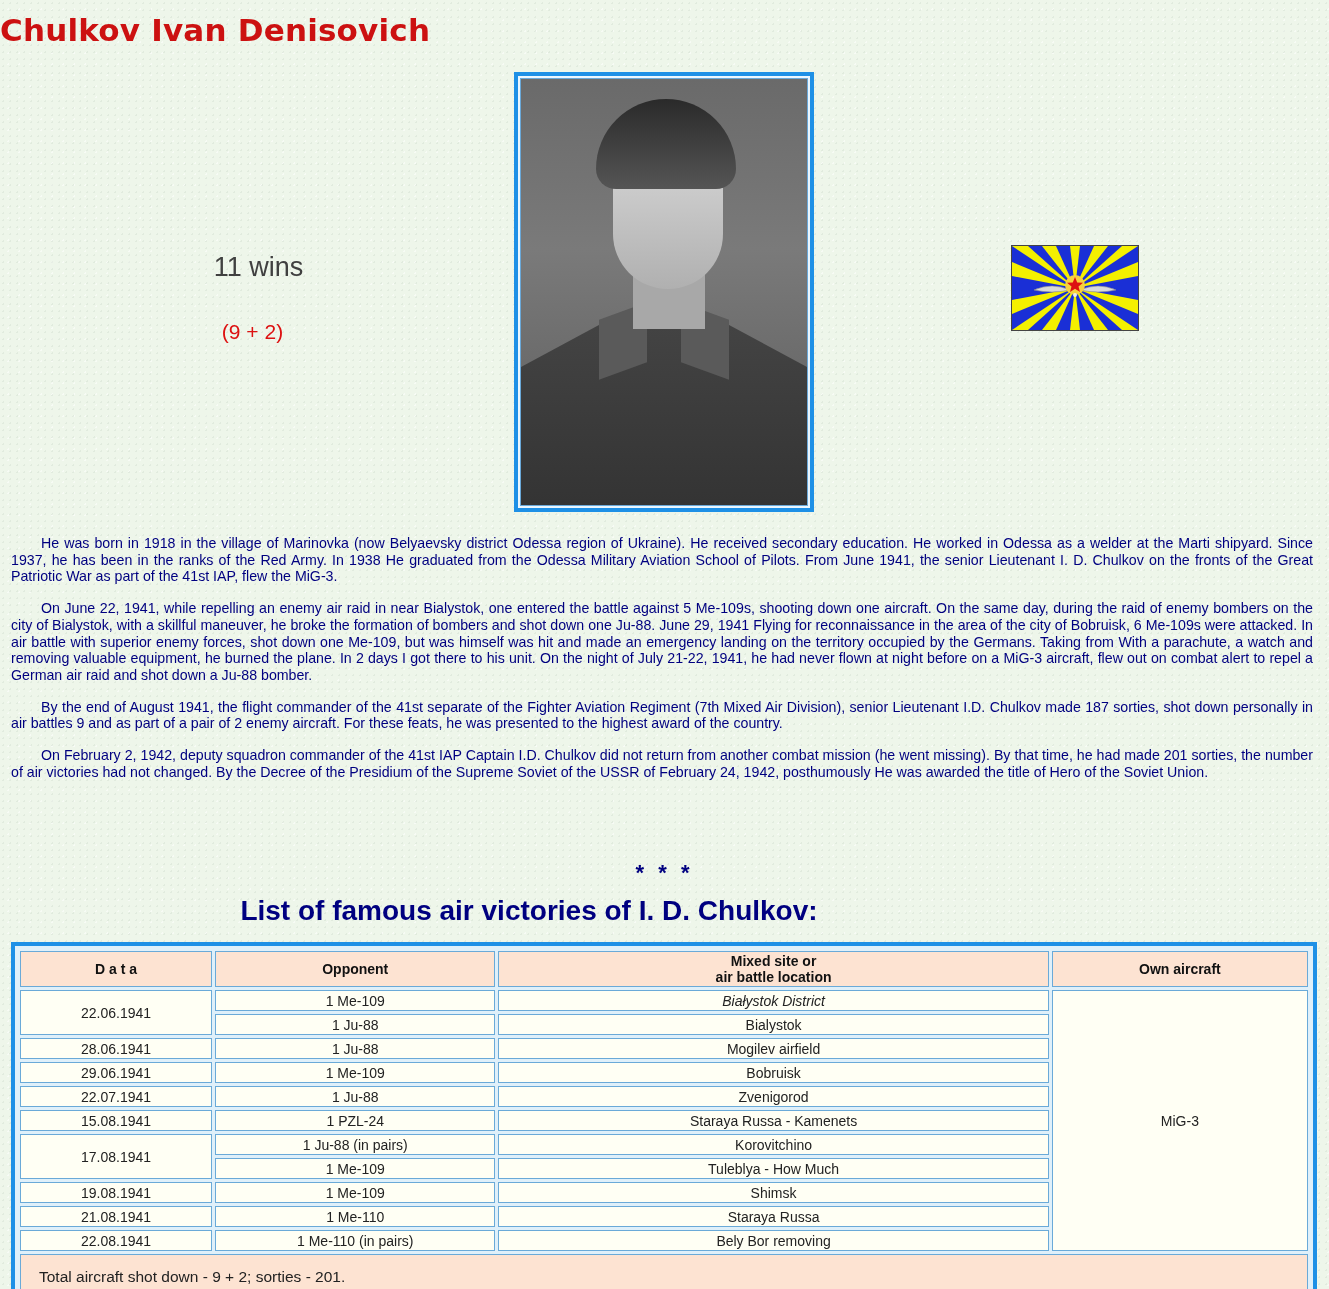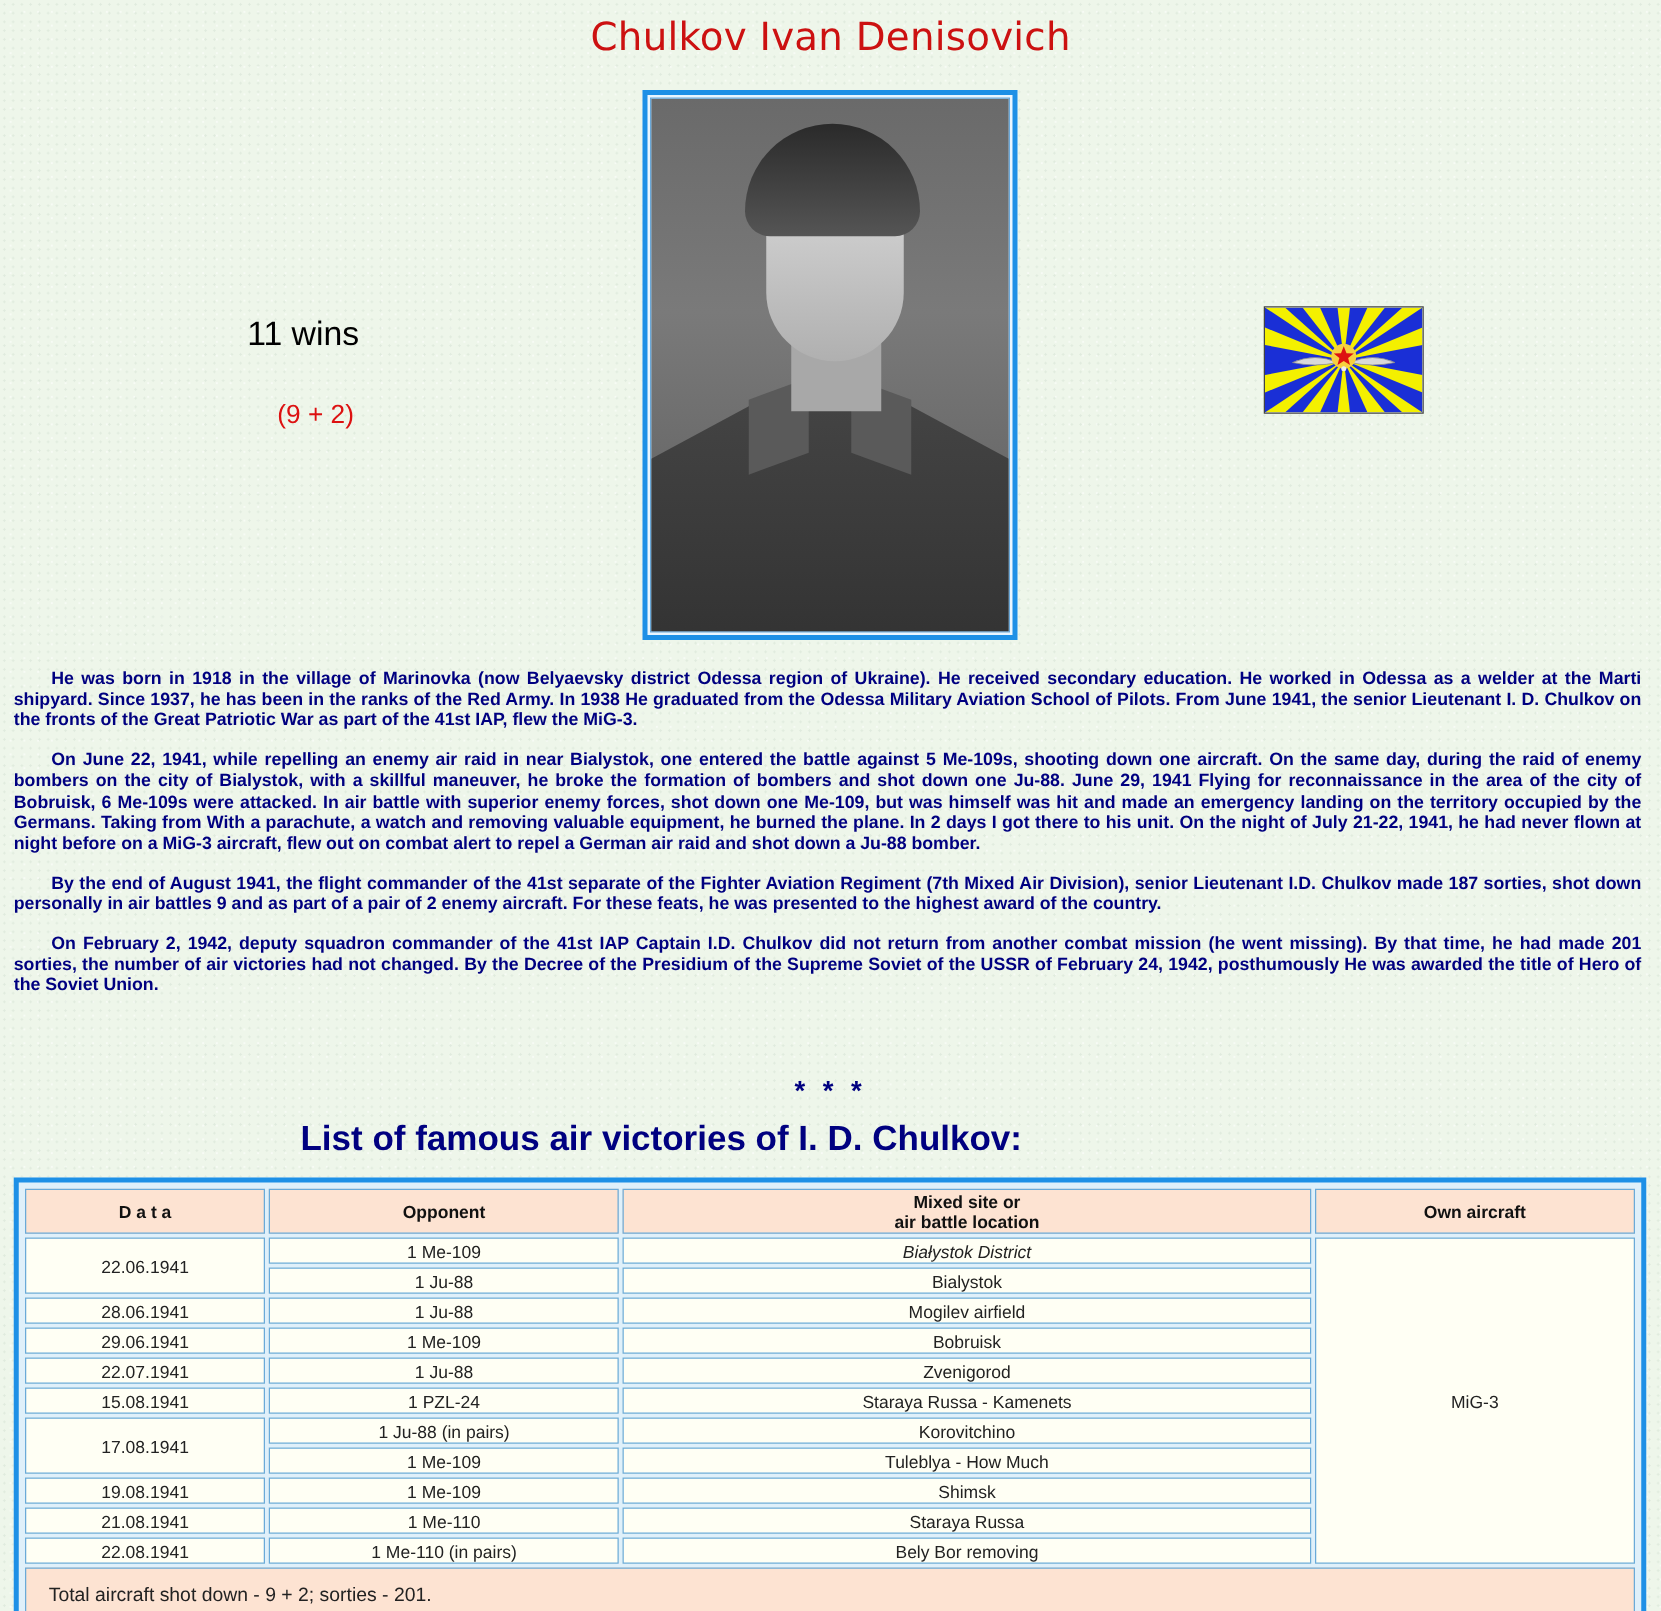--- a/index.html
+++ b/index.html
@@ -11,23 +11,22 @@
       radial-gradient(rgba(200,215,200,0.35) 1px, transparent 1px),
       radial-gradient(rgba(255,255,255,0.5) 1px, transparent 1px);
     background-size: 7px 7px, 11px 11px;
     background-position: 0 0, 3px 4px;
     font-family: "Liberation Sans", sans-serif;
     position: relative;
     overflow: hidden;
   }
   .title {
     position: absolute; left: 0; width: 1329px; top: 12px;
-    text-align: center;
     font-family: "DejaVu Sans", sans-serif;
-    font-weight: normal; font-size: 31px; color: #cc1111;
+    font-weight: bold; font-size: 31px; color: #cc1111;
     letter-spacing: 0.2px;
   }
   .photo-frame {
     position: absolute; left: 514px; top: 72px; width: 288px; height: 428px;
     border: 4px solid #1e90e6;
     padding: 2px; background: #eaf6ff;
   }
   .photo-inner {
     width: 100%; height: 100%;
     border: 1px solid #6aa8d8;
@@ -57,36 +56,36 @@
     background: linear-gradient(180deg, #454545, #333);
     clip-path: polygon(0 30%, 30% 8%, 44% 0, 56% 0, 70% 8%, 100% 30%, 100% 100%, 0 100%);
   }
   .photo-collar-l, .photo-collar-r {
     position: absolute; top: 232px; width: 48px; height: 60px; background: #5a5a5a;
   }
   .photo-collar-l { left: 78px; transform: skewY(-20deg); }
   .photo-collar-r { left: 160px; transform: skewY(20deg); }
 
   .wins {
-    position: absolute; left: 140px; width: 205px; top: 252px;
-    text-align: center; color: #000000; font-size: 27px;
+    position: absolute; left: 156px; width: 205px; top: 252px;
+    text-align: center; color: #404040; font-size: 27px;
   }
   .wins-sub {
     position: absolute; left: 150px; width: 205px; top: 320px;
     text-align: center; color: #dd1111; font-size: 21px;
   }
   .flag {
     position: absolute; left: 1011px; top: 245px; width: 126px; height: 84px;
     border: 1px solid #444;
     overflow: hidden;
   }
 
   .bio {
     position: absolute; left: 11px; top: 535px; width: 1302px;
-    color: #000080; font-weight: bold; font-size: 14.2px; line-height: 16.7px;
+    color: #000080; font-weight: normal; font-size: 14.2px; line-height: 16.7px;
     text-align: justify;
   }
   .bio p { margin: 0 0 15px 0; text-indent: 30px; }
 
   .stars {
     position: absolute; left: 0; width: 1329px; top: 860px;
     text-align: center; color: #000080; font-weight: bold; font-size: 22px; letter-spacing: 4px;
   }
   .list-title {
     position: absolute; left: 0; width: 1058px; top: 895px;

